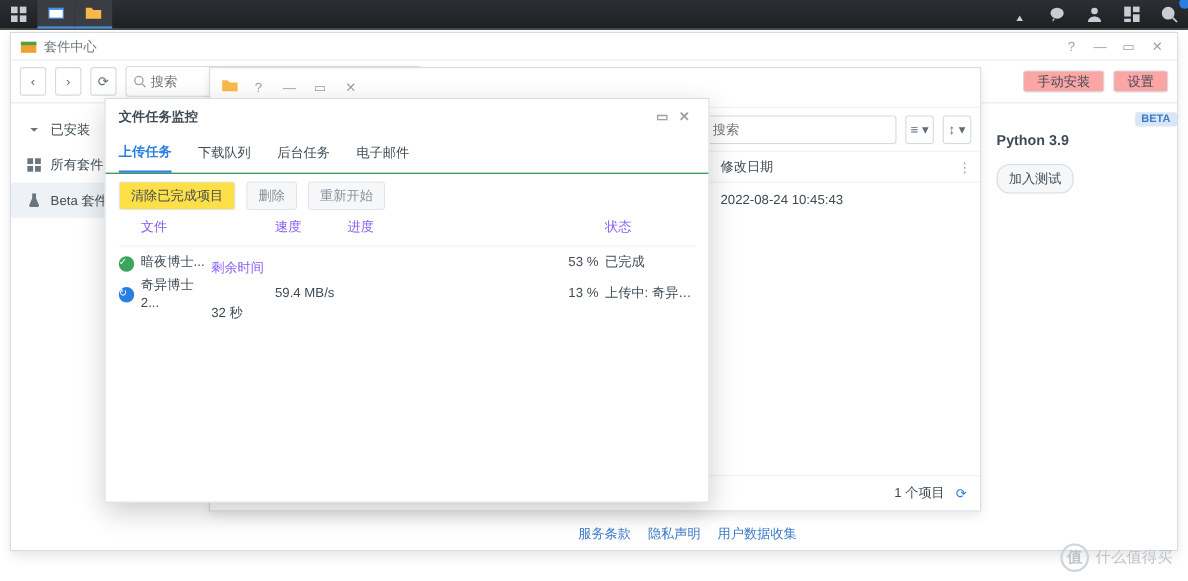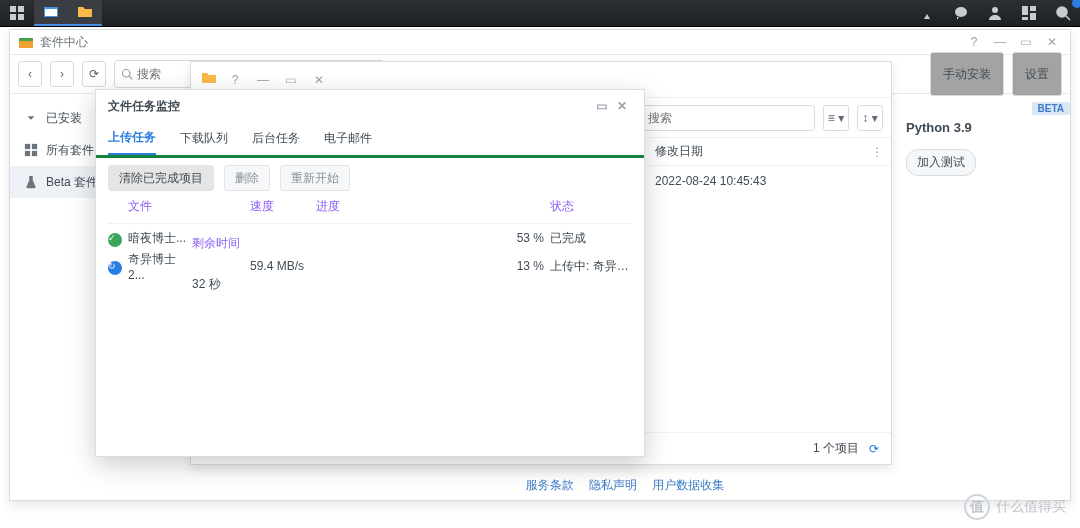--- a/index.html
+++ b/index.html
@@ -17,21 +17,21 @@
 .pkg-title { height: 24px; display: flex; align-items: center; padding: 0 8px; gap: 6px; color: #6c757d; }
 .pkg-title .icon { width: 16px; height: 16px; }
 .pkg-title .label { flex: 1; }
 .win-btn { width: 20px; height: 20px; display: flex; align-items: center; justify-content: center; color: #9aa3ac; cursor: pointer; }
 .pkg-toolbar { height: 40px; border-top: 1px solid #e6e9ed; border-bottom: 1px solid #e6e9ed; display: flex; align-items: center; padding: 0 8px; gap: 8px; }
 .nav-btn { width: 24px; height: 26px; border: 1px solid #d5dbe0; background: #fff; border-radius: 3px; display: flex; align-items: center; justify-content: center; color: #5e6a75; cursor: pointer; }
 .nav-btn.ref { border-radius: 3px; }
 .search-box { flex: 0 0 270px; height: 28px; border: 1px solid #d5dbe0; border-radius: 3px; display: flex; align-items: center; padding: 0 6px; gap: 4px; color: #9aa3ac; }
 .search-box input { border: none; outline: none; flex: 1; font-size: 12px; color: #414b55; background: transparent; }
 .toolbar-spacer { flex: 1; }
-.pkg-btn { height: 44px; padding: 0 12px; border: 1px solid #d5dbe0; background: #a3a3a3; border-radius: 3px; color: #414b55; cursor: pointer; display: flex; align-items: center; }
+.pkg-btn { height: 20px; padding: 0 12px; border: 1px solid #d5dbe0; background: #fca5a5; border-radius: 3px; color: #414b55; cursor: pointer; display: flex; align-items: center; }
 .pkg-body { display: flex; height: calc(100% - 64px); }
 .pkg-sidebar { width: 170px; padding: 8px 0; }
 .side-item { height: 32px; display: flex; align-items: center; padding: 0 14px; gap: 8px; color: #414b55; cursor: pointer; }
 .side-item.active { background: #eef2f6; }
 .side-item svg { width: 14px; height: 14px; fill: #6c757d; }
 .pkg-main { flex: 1; position: relative; padding: 12px 18px; }
 .beta-badge { position: absolute; right: 0; top: 8px; background: #d9e6f5; color: #3d7cc9; font-size: 10px; padding: 1px 6px; border-radius: 2px; font-weight: 600; }
 .pkg-app { position: absolute; right: 18px; top: 26px; width: 146px; }
 .pkg-app h3 { font-size: 13px; font-weight: 600; }
 .pkg-app .sub { color: #8a929a; margin-top: 2px; }
@@ -56,26 +56,26 @@
 .fs-dots { position: absolute; right: 8px; color: #9aa3ac; cursor: pointer; }
 .fs-row { height: 30px; display: flex; align-items: center; padding: 0 12px; gap: 12px; }
 .fs-row .c1 { width: 440px; }
 .fs-footer { position: absolute; bottom: 0; left: 0; right: 0; height: 32px; border-top: 1px solid #eef1f4; display: flex; align-items: center; justify-content: flex-end; padding: 0 12px; gap: 10px; color: #414b55; }
 .fs-footer .ref { color: #2a7de1; cursor: pointer; }
 
 
 .dlg { position: absolute; left: 95px; top: 89px; width: 550px; height: 368px; background: #fff; border: 1px solid #d8dde3; box-shadow: 0 8px 24px rgba(0,0,0,.2); }
 .dlg-title { height: 32px; display: flex; align-items: center; padding: 0 12px; font-weight: 600; color: #414b55; }
 .dlg-title .label { flex: 1; }
-.dlg-tabs { height: 36px; display: flex; align-items: flex-start; padding: 0 12px; gap: 24px; border-bottom: 3px solid #15803d; }
+.dlg-tabs { height: 36px; display: flex; align-items: flex-start; padding: 0 12px; gap: 24px; border-bottom: 1px solid #15803d; }
 .dlg-tab { color: #414b55; cursor: pointer; height: 100%; display: flex; align-items: center; }
 .dlg-tab.active { color: #2a7de1; border-bottom: 2px solid #2a7de1; font-weight: 600; }
 .dlg-actions { height: 40px; display: flex; align-items: center; padding: 0 12px; gap: 10px; }
 .act-btn { height: 26px; padding: 0 10px; border: 1px solid #e1e5ea; background: #f5f7f9; border-radius: 3px; color: #8a929a; cursor: pointer; display: flex; align-items: center; }
-.act-btn.primary { color: #414b55; background: #e5e5e5; }
+.act-btn.primary { color: #414b55; background: #fde047; }
 .dlg-table { padding: 0 12px; }
 .dlg-thead { height: 26px; display: flex; align-items: flex-start; color: #8b5cf6; border-bottom: 1px solid #eef1f4; }
 .dlg-thead span, .dlg-row span { display: inline-block; }
 .col-icon { width: 20px; }
 .col-file { width: 64px; }
 .col-time { width: 58px; margin-top: 37px; }
 .col-speed { width: 66px; }
 .col-prog { width: 190px; display: flex; align-items: center; gap: 6px; }
 .col-prog .bar { flex: 1; height: 6px; background: #e6e9ed; border-radius: 3px; overflow: hidden; }
 .col-prog .fill { height: 100%; background: #2a7de1; }

